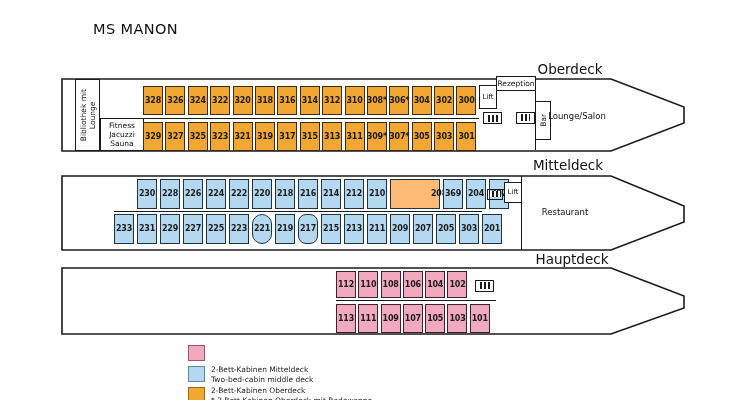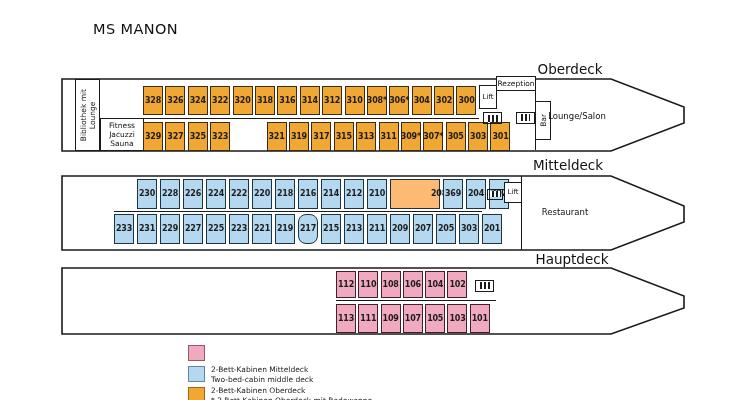--- a/index.html
+++ b/index.html
@@ -73,21 +73,21 @@
         <div class="cabin" style="background: rgb(241, 167, 51); border-color: rgb(58, 44, 18);">304</div>
         <div class="cabin" style="background: rgb(241, 167, 51); border-color: rgb(58, 44, 18);">302</div>
         <div class="cabin" style="background: rgb(241, 167, 51); border-color: rgb(58, 44, 18);">300</div>
       </div>
     <div class="wall" style="left:100px;top:117.5px;width:379px;height:1.3px"></div>
     <div class="cabin-row" style="left:143px;top:121.5px;height:29.5px;gap:2.4px">
         <div class="cabin" style="background: rgb(241, 167, 51); border-color: rgb(58, 44, 18);">329</div>
         <div class="cabin" style="background: rgb(241, 167, 51); border-color: rgb(58, 44, 18);">327</div>
         <div class="cabin" style="background: rgb(241, 167, 51); border-color: rgb(58, 44, 18);">325</div>
         <div class="cabin" style="background: rgb(241, 167, 51); border-color: rgb(58, 44, 18);">323</div>
-        <div class="cabin" style="background: rgb(241, 167, 51); border-color: rgb(58, 44, 18); margin-left: 34px;">321</div>
+        <div class="cabin" style="background: rgb(241, 167, 51); border-color: rgb(58, 44, 18);">321</div>
         <div class="cabin" style="background: rgb(241, 167, 51); border-color: rgb(58, 44, 18);">319</div>
         <div class="cabin" style="background: rgb(241, 167, 51); border-color: rgb(58, 44, 18);">317</div>
         <div class="cabin" style="background: rgb(241, 167, 51); border-color: rgb(58, 44, 18);">315</div>
         <div class="cabin" style="background: rgb(241, 167, 51); border-color: rgb(58, 44, 18);">313</div>
         <div class="cabin" style="background: rgb(241, 167, 51); border-color: rgb(58, 44, 18);">311</div>
         <div class="cabin" style="background: rgb(241, 167, 51); border-color: rgb(58, 44, 18); text-align: right;">309*</div>
         <div class="cabin" style="background: rgb(241, 167, 51); border-color: rgb(58, 44, 18);">307*</div>
         <div class="cabin" style="background: rgb(241, 167, 51); border-color: rgb(58, 44, 18);">305</div>
         <div class="cabin" style="background: rgb(241, 167, 51); border-color: rgb(58, 44, 18);">303</div>
         <div class="cabin" style="background: rgb(241, 167, 51); border-color: rgb(58, 44, 18);">301</div>
@@ -135,21 +135,21 @@
         <div class="cabin" style="background: rgb(179, 216, 239); border-color: rgb(30, 51, 64);">202</div>
       </div>
     <div class="wall" style="left:114px;top:210.5px;width:368px;height:1.3px"></div>
     <div class="cabin-row" style="left:114px;top:213.5px;height:30.5px;gap:3px">
         <div class="cabin" style="background: rgb(179, 216, 239); border-color: rgb(30, 51, 64);">233</div>
         <div class="cabin" style="background: rgb(179, 216, 239); border-color: rgb(30, 51, 64);">231</div>
         <div class="cabin" style="background: rgb(179, 216, 239); border-color: rgb(30, 51, 64);">229</div>
         <div class="cabin" style="background: rgb(179, 216, 239); border-color: rgb(30, 51, 64);">227</div>
         <div class="cabin" style="background: rgb(179, 216, 239); border-color: rgb(30, 51, 64);">225</div>
         <div class="cabin" style="background: rgb(179, 216, 239); border-color: rgb(30, 51, 64);">223</div>
-        <div class="cabin" style="background: rgb(179, 216, 239); border-color: rgb(30, 51, 64);">221</div>
+        <div class="cabin" style="background: rgb(179, 216, 239); border-color: rgb(30, 51, 64); border-radius: 10px;">221</div>
         <div class="cabin" style="background: rgb(179, 216, 239); border-color: rgb(30, 51, 64);">219</div>
         <div class="cabin" style="background: rgb(179, 216, 239); border-color: rgb(30, 51, 64); border-radius: 8px;">217</div>
         <div class="cabin" style="background: rgb(179, 216, 239); border-color: rgb(30, 51, 64);">215</div>
         <div class="cabin" style="background: rgb(179, 216, 239); border-color: rgb(30, 51, 64);">213</div>
         <div class="cabin" style="background: rgb(179, 216, 239); border-color: rgb(30, 51, 64);">211</div>
         <div class="cabin" style="background: rgb(179, 216, 239); border-color: rgb(30, 51, 64);">209</div>
         <div class="cabin" style="background: rgb(179, 216, 239); border-color: rgb(30, 51, 64);">207</div>
         <div class="cabin" style="background: rgb(179, 216, 239); border-color: rgb(30, 51, 64);">205</div>
         <div class="cabin" style="background: rgb(179, 216, 239); border-color: rgb(30, 51, 64);">303</div>
         <div class="cabin" style="background: rgb(179, 216, 239); border-color: rgb(30, 51, 64);">201</div>

